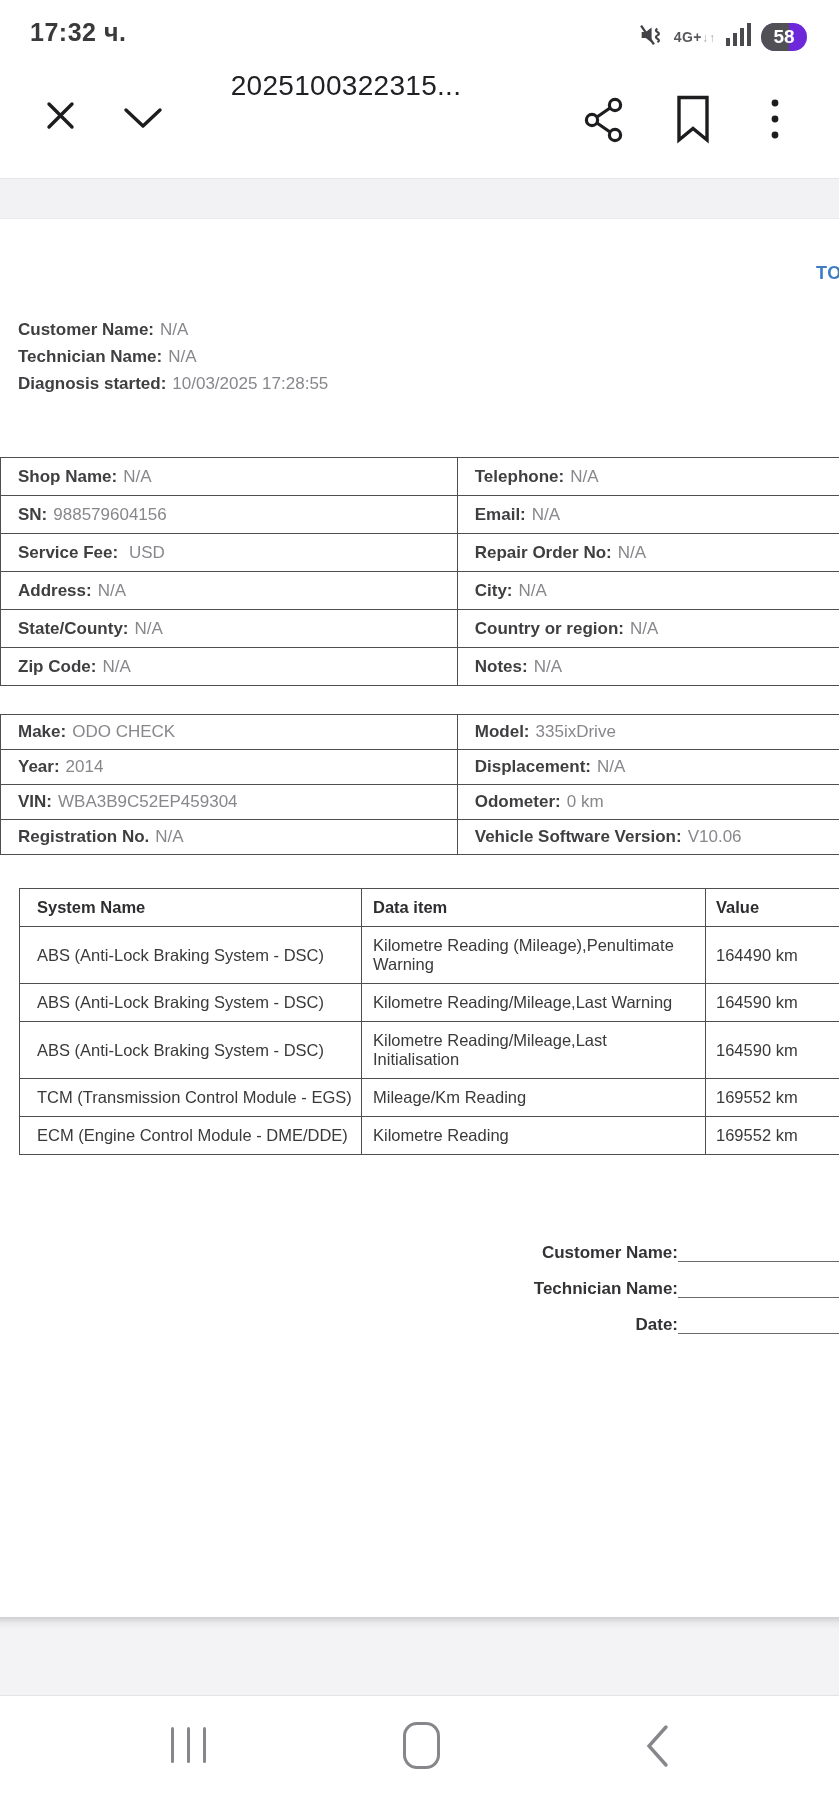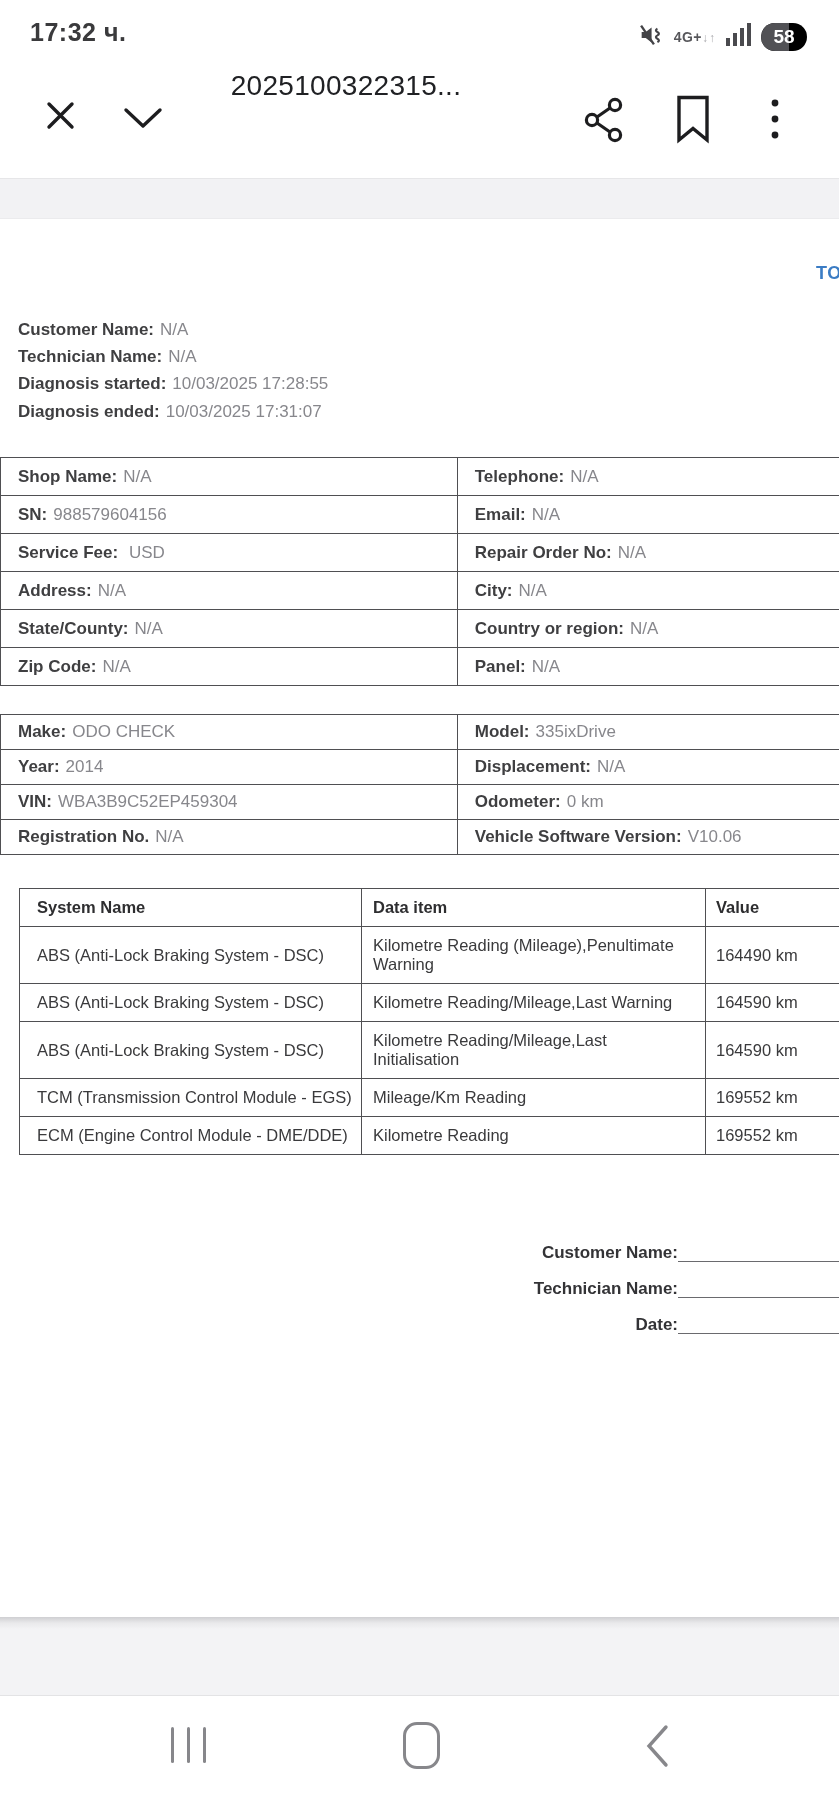--- a/index.html
+++ b/index.html
@@ -6,21 +6,21 @@
   .screen{position:relative;width:839px;height:1800px;background:#fff;overflow:hidden;
           font-family:"Liberation Sans",sans-serif;-webkit-font-smoothing:antialiased;}
 
   
   .statusbar{position:absolute;left:0;top:0;width:839px;height:62px;background:#fff;}
   .time{position:absolute;left:30px;top:18px;font-size:25px;font-weight:700;color:#3a3a3c;letter-spacing:.5px;}
   .st-icons{position:absolute;right:32px;top:21px;display:flex;align-items:center;gap:9px;}
   .net-block{display:flex;align-items:center;line-height:1;}
   .net-label{font-size:14px;font-weight:700;color:#57575b;letter-spacing:.5px;}
   .net-arrows{font-size:12px;color:#ababaf;margin-top:1px;letter-spacing:1px;}
-  .battery{position:relative;width:46px;height:28px;border-radius:14px;background:#000000;overflow:hidden;}
+  .battery{position:relative;width:46px;height:28px;border-radius:14px;background:#6d28d9;overflow:hidden;}
   .battery-fill{position:absolute;left:0;top:0;bottom:0;width:60%;background:#515155;}
   .battery-num{position:absolute;inset:0;display:flex;align-items:center;justify-content:center;
                color:#fff;font-size:19px;font-weight:700;}
 
   
   .browser{position:absolute;left:0;top:62px;width:821px;height:116px;background:#fff;}
   .hicon{position:absolute;cursor:pointer;}
   .titleblock{position:absolute;left:146px;top:8px;width:400px;text-align:center;}
   .btitle{font-size:28px;color:#202124;letter-spacing:.3px;white-space:nowrap;}
   .burl{font-size:19px;color:#3c4043;margin-top:5px;white-space:nowrap;}
@@ -155,24 +155,20 @@
   <div class="info-line">
     <span class="lab">Technician Name:</span>
     <span class="val">N/A</span>
   </div>
 
   <div class="info-line">
     <span class="lab">Diagnosis started:</span>
     <span class="val">10/03/2025 17:28:55</span>
   </div>
 
-  <div class="info-line">
-    <span class="lab">Diagnosis ended:</span>
-    <span class="val">10/03/2025 17:31:07</span>
-  </div>
 </div>
 
     <table class="ptable t-shop">
         <tbody>
   <tr>
     <td><span class="lab">Shop Name:</span><span class="val">N/A</span></td>
     <td><span class="lab">Telephone:</span><span class="val">N/A</span></td>
   </tr>
 
   <tr>
@@ -190,21 +186,21 @@
     <td><span class="lab">City:</span><span class="val">N/A</span></td>
   </tr>
 
   <tr>
     <td><span class="lab">State/County:</span><span class="val">N/A</span></td>
     <td><span class="lab">Country or region:</span><span class="val">N/A</span></td>
   </tr>
 
   <tr>
     <td><span class="lab">Zip Code:</span><span class="val">N/A</span></td>
-    <td><span class="lab">Panel:</span><span class="val">N/A</span></td>
+    <td><span class="lab">Notes:</span><span class="val">N/A</span></td>
   </tr>
 </tbody>
       </table>
 
     <table class="ptable t-vehicle">
         <tbody>
   <tr>
     <td><span class="lab">Make:</span><span class="val">ODO CHECK</span></td>
     <td><span class="lab">Model:</span><span class="val">335ixDrive</span></td>
   </tr>

